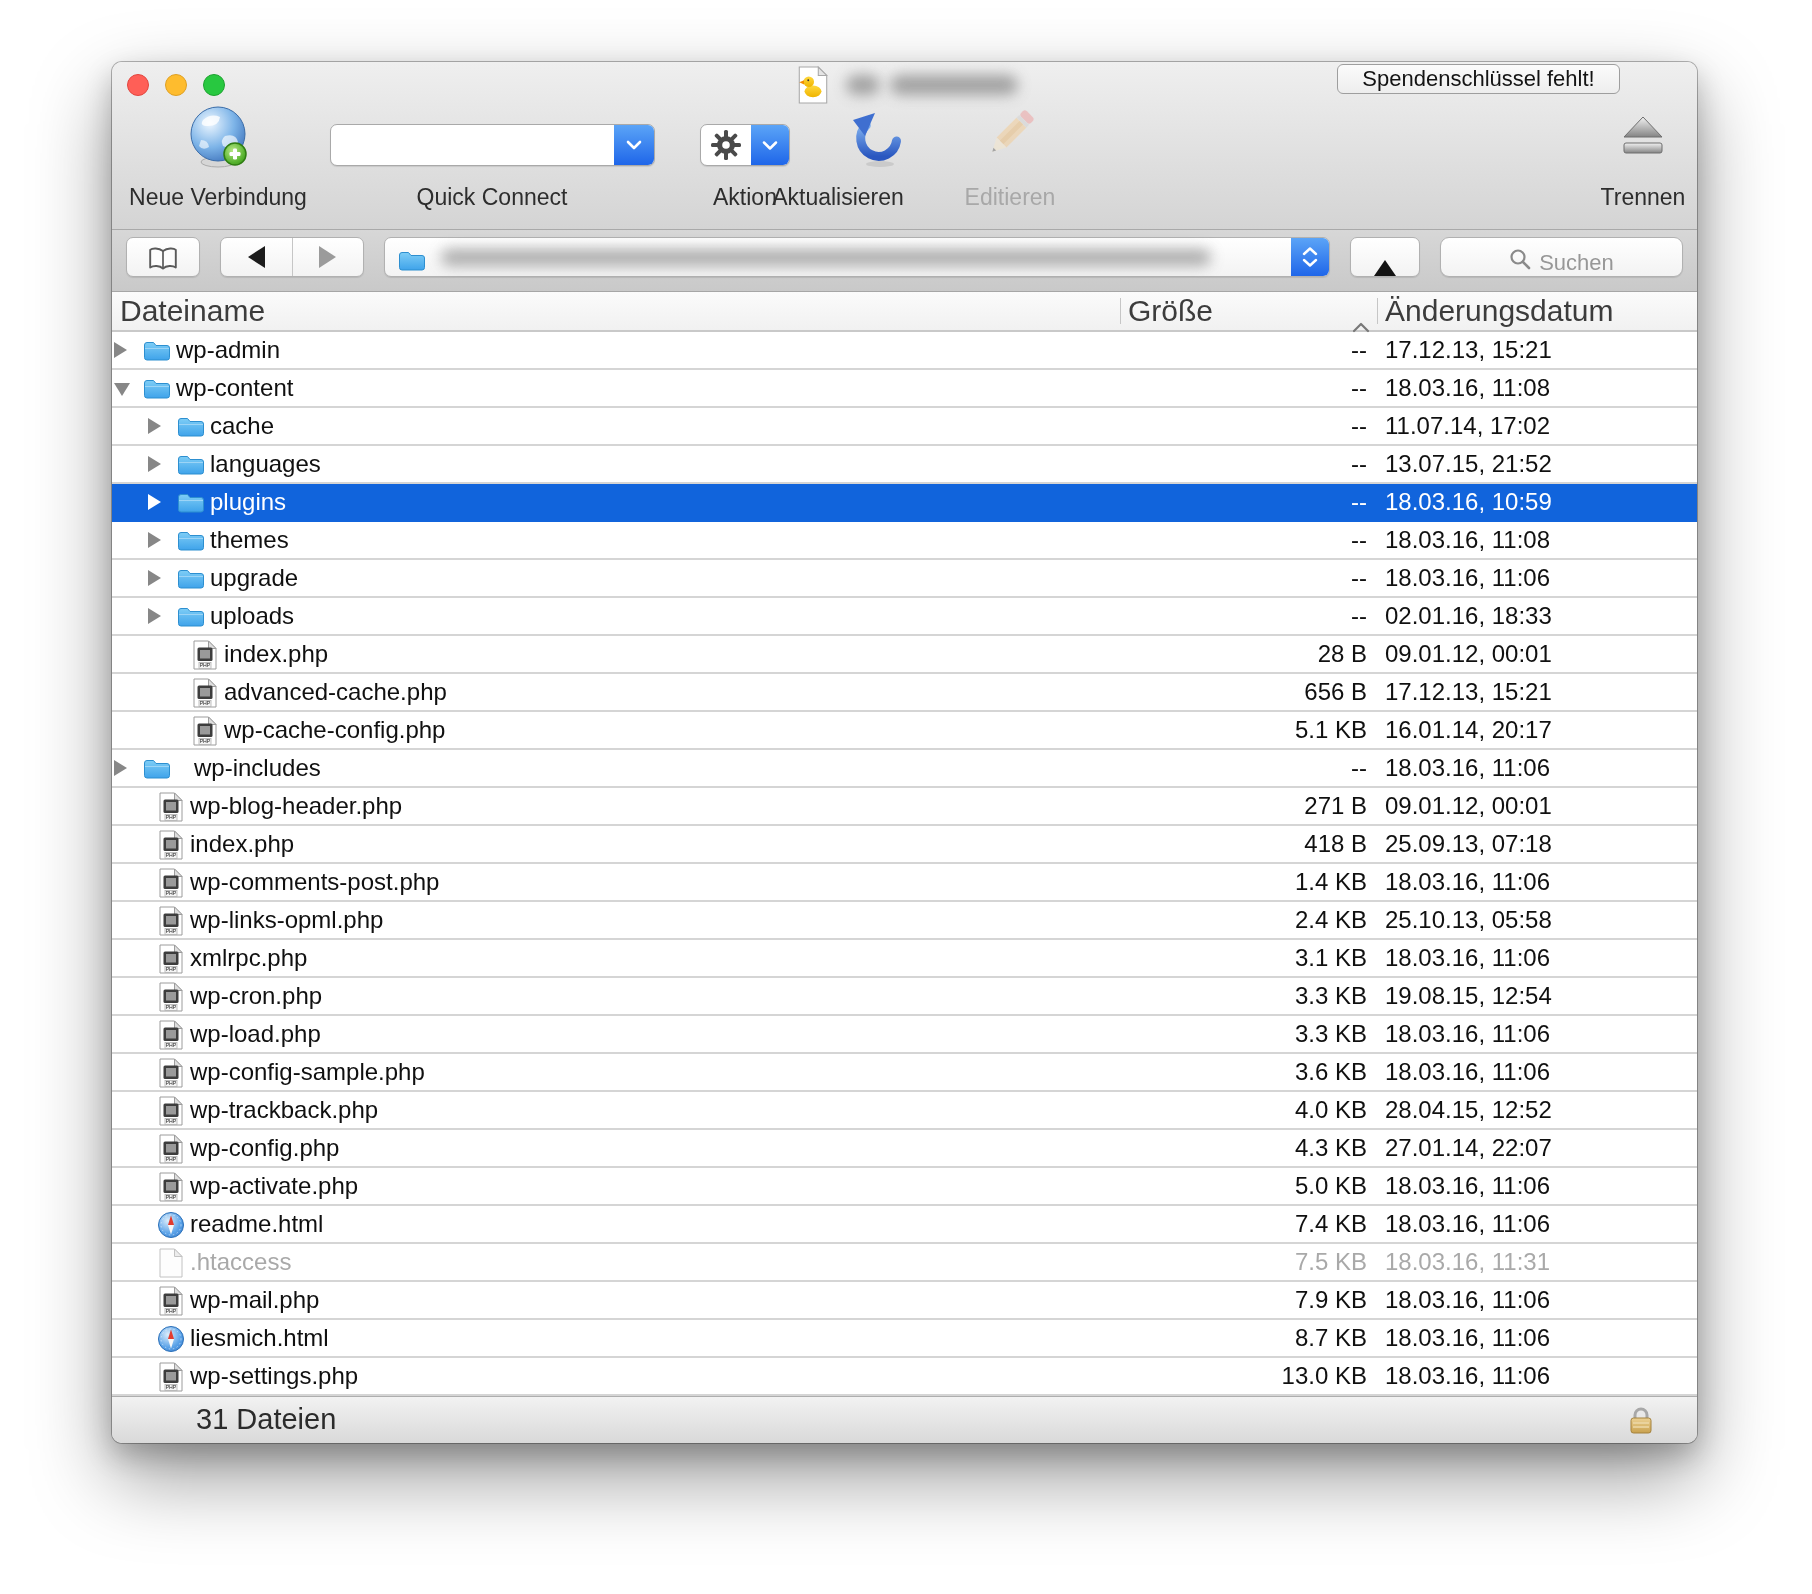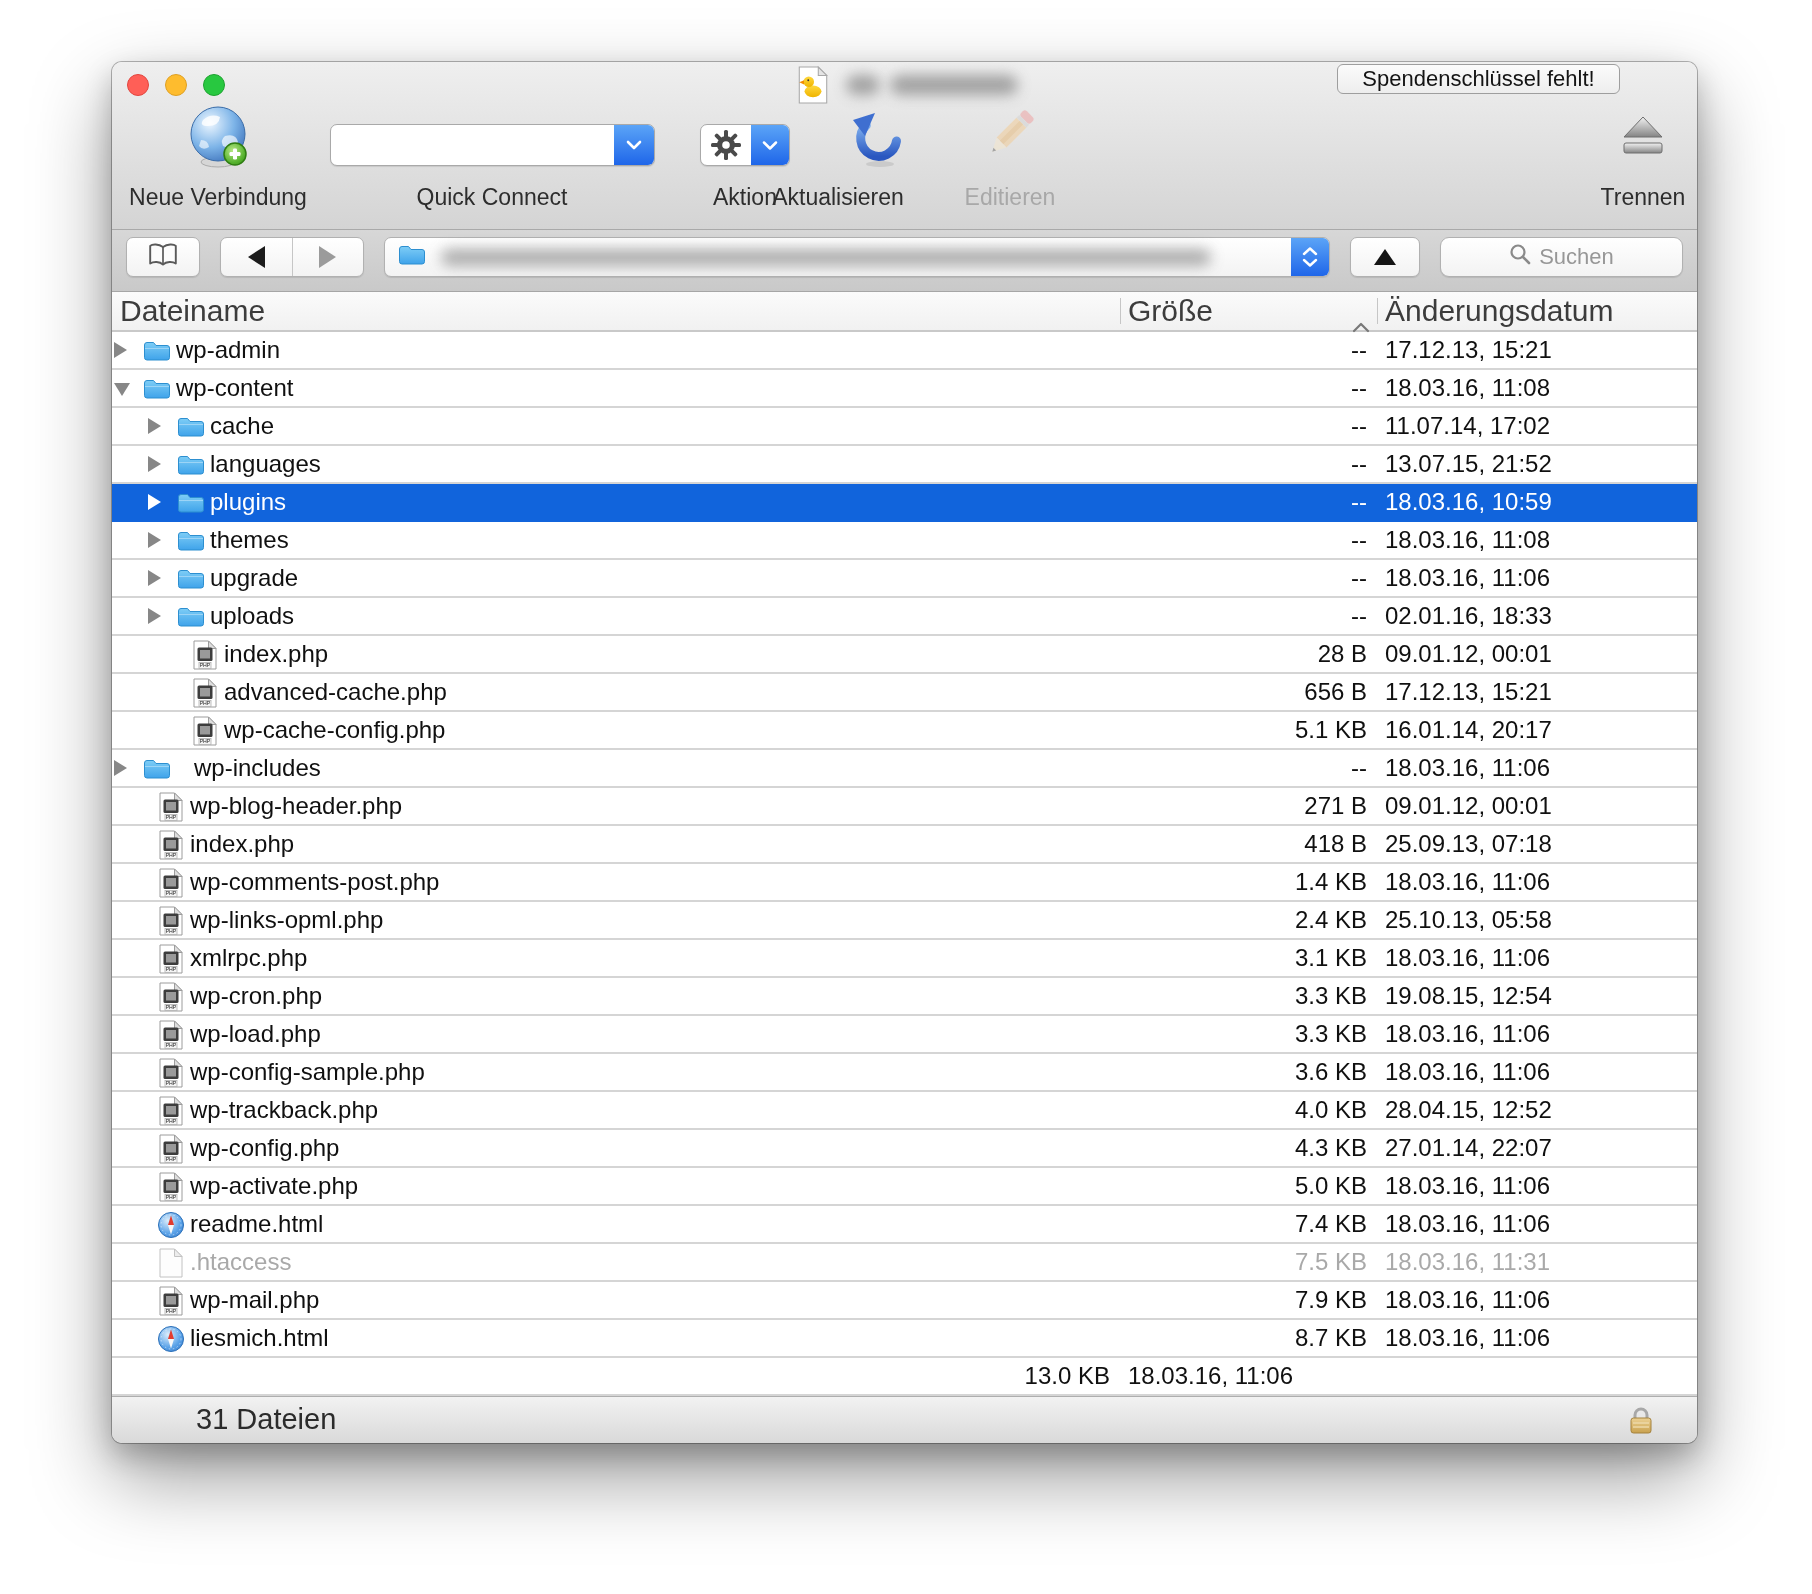--- a/index.html
+++ b/index.html
@@ -70,21 +70,21 @@
   .pathbar{
     position:relative;height:62px;box-sizing:border-box;
     background:linear-gradient(#d7d7d7,#c9c9c9);
     border-bottom:1px solid #a6a6a6;
   }
   .pbtn{
     position:absolute;top:7px;height:40px;box-sizing:border-box;
     background:linear-gradient(#ffffff,#f3f3f3);
     border:1px solid #b1b1b1;border-radius:7px;
     box-shadow:0 1px 1px rgba(0,0,0,.10);
-    display:flex;align-items:center;justify-content:center;
+    display:flex;align-items:flex-end;justify-content:center;
   }
   .bookbtn{left:14px;width:74px;}
   .navseg{left:108px;width:144px;}
   .navseg .half{width:71px;height:100%;display:flex;align-items:center;justify-content:center;}
   .navseg .div{width:1px;height:100%;background:#c6c6c6;}
   .tri-left{width:0;height:0;border-right:17px solid #1c1c1c;border-top:11px solid transparent;border-bottom:11px solid transparent;}
   .tri-right{width:0;height:0;border-left:17px solid #9b9b9b;border-top:11px solid transparent;border-bottom:11px solid transparent;}
   .tri-up{width:0;height:0;border-bottom:16px solid #141414;border-left:11px solid transparent;border-right:11px solid transparent;}
 
   .pathfield{left:272px;width:946px;justify-content:flex-start;}
@@ -768,20 +768,33 @@
               <polygon points="11,14 17,14 14,4.5" fill="#e23b2e"></polygon>
               <polygon points="11,14 17,14 14,23.5" fill="#f8f8f8"></polygon>
             </svg>
           </span>
           <span class="flabel" style="left: 78px;">liesmich.html</span>
         </div>
         <div class="cell size">8.7 KB</div>
         <div class="cell date">18.03.16, 11:06</div>
       </div>
       <div class="row">
+        <div class="cell name">
+          <span class="ficon" style="left: 44px;">
+            <svg width="24" height="30" viewBox="0 0 24 30">
+              <path d="M1 1 H15.5 L23 8.5 V29 H1 Z" fill="#ffffff" stroke="#9c9c9c"></path>
+              <path d="M15.5 1 L23 8.5 H15.5 Z" fill="#dedede" stroke="#9c9c9c"></path>
+              <rect x="4.5" y="7.5" width="15" height="13.5" rx="1.5" fill="#3d3d3d"></rect>
+              <rect x="7" y="10" width="10" height="8.5" fill="#9a9a9a"></rect>
+              <rect x="6" y="22.5" width="12" height="6" fill="#f4f4f4" stroke="#b0b0b0" stroke-width="0.8"></rect>
+              <text x="12" y="27.4" font-size="5.2" text-anchor="middle" fill="#222" font-family="Liberation Sans, sans-serif">PHP</text>
+            </svg>
+          </span>
+          <span class="flabel" style="left: 78px;">wp-settings.php</span>
+        </div>
         <div class="cell size">13.0 KB</div>
         <div class="cell date">18.03.16, 11:06</div>
       </div>
     </div>
 
   <div class="statusbar">
     <span class="count">31 Dateien</span>
     <span class="lock">
       <svg width="24" height="30" viewBox="0 0 24 30">
         <path d="M6 13 V9 a6 6 0 0 1 12 0 V13" fill="none" stroke="#a8a8a8" stroke-width="3"></path>

